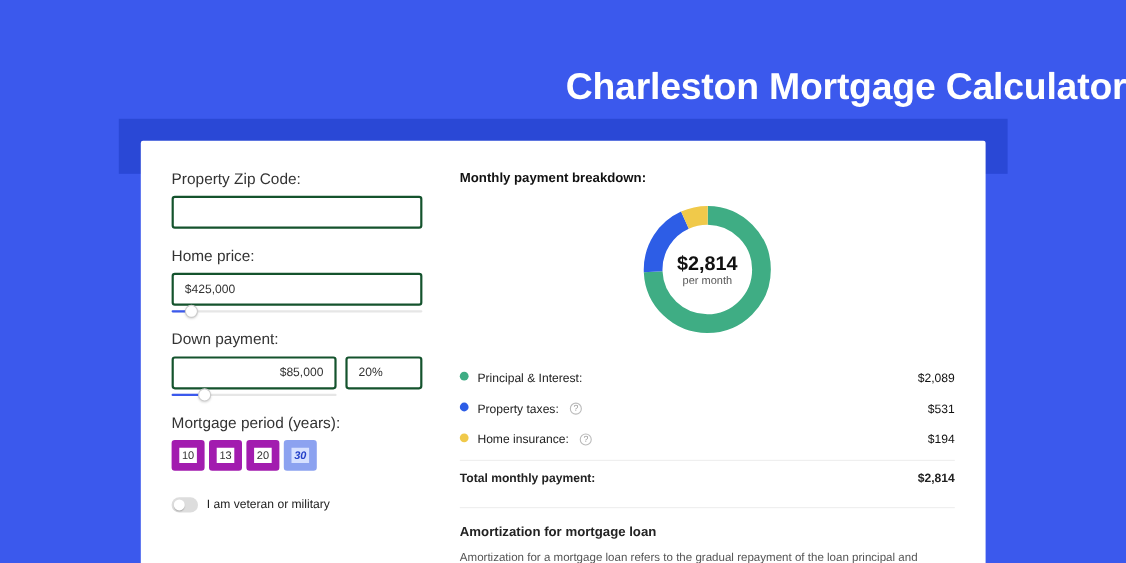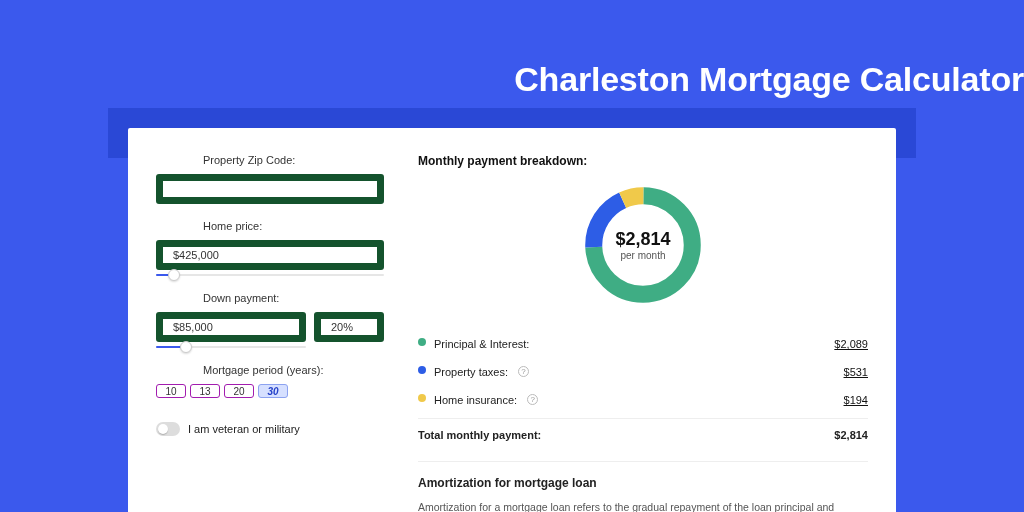--- a/index.html
+++ b/index.html
@@ -45,38 +45,37 @@
     font-size: 11px;
     color: #222;
   }
   .right-col {
     flex: 1;
     padding: 26px 28px 20px 10px;
     font-size: 11px;
     color: #222;
   }
   .field-label {
-    font-size: 11px;
+    font-size: 14px;
     color: #333;
     margin-bottom: 8px;
-    margin-left: 47px;
   }
   .text-input {
     width: 100%;
     height: 30px;
-    border: 7px solid #14532d;
+    border: 2px solid #14532d;
     border-radius: 3px;
     padding: 0 10px;
     font-size: 11px;
     color: #333;
     background: #fff;
   }
   .field-group { margin-bottom: 16px; position: relative; }
   .dp-row { display: flex; gap: 8px; }
-  .dp-row .text-input:first-child { flex: 0 0 150px; }
+  .dp-row .text-input:first-child { flex: 0 0 150px; text-align: right; }
   .dp-row .text-input:last-child { flex: 1; }
   .mini-slider-track {
     position: relative;
     height: 2px;
     background: #e6e6e6;
     margin-top: 4px;
     border-radius: 1px;
   }
   .mini-slider-fill {
     position: absolute;
@@ -90,22 +89,22 @@
     width: 12px; height: 12px;
     background: #fff;
     border: 1px solid #ccc;
     border-radius: 50%;
     top: -5px;
     transform: translateX(-50%);
     box-shadow: 0 1px 2px rgba(0,0,0,0.15);
   }
   .period-row { display: flex; gap: 4px; }
   .period-btn {
-    width: 30px; height: 14px;
-    border: 1px solid #a21caf;
+    width: 30px; height: 28px;
+    border: 7px solid #a21caf;
     background: #fff;
     font-size: 10px;
     border-radius: 3px;
     display: flex; align-items: center; justify-content: center;
     cursor: pointer;
     color: #333;
   }
   .period-btn.active {
     background: #d6e0ff;
     border-color: #8ca2f0;
@@ -151,21 +150,21 @@
   .donut-sub { font-size: 10px; color: #555; }
   .legend-row {
     display: flex;
     align-items: center;
     justify-content: space-between;
     padding: 8px 0;
     font-size: 11px;
   }
   .legend-left { display: flex; align-items: flex-start; gap: 8px; }
   .legend-dot { width: 8px; height: 8px; border-radius: 50%; }
-  .legend-val { color: #111; text-decoration: underline; }
+  .legend-val { color: #111; }
   .total-row {
     display: flex; justify-content: space-between;
     padding: 10px 0;
     font-weight: 700;
     border-top: 1px solid #eee;
     margin-top: 4px;
   }
   .info-icon {
     width: 11px; height: 11px;
     border: 1px solid #bbb;

